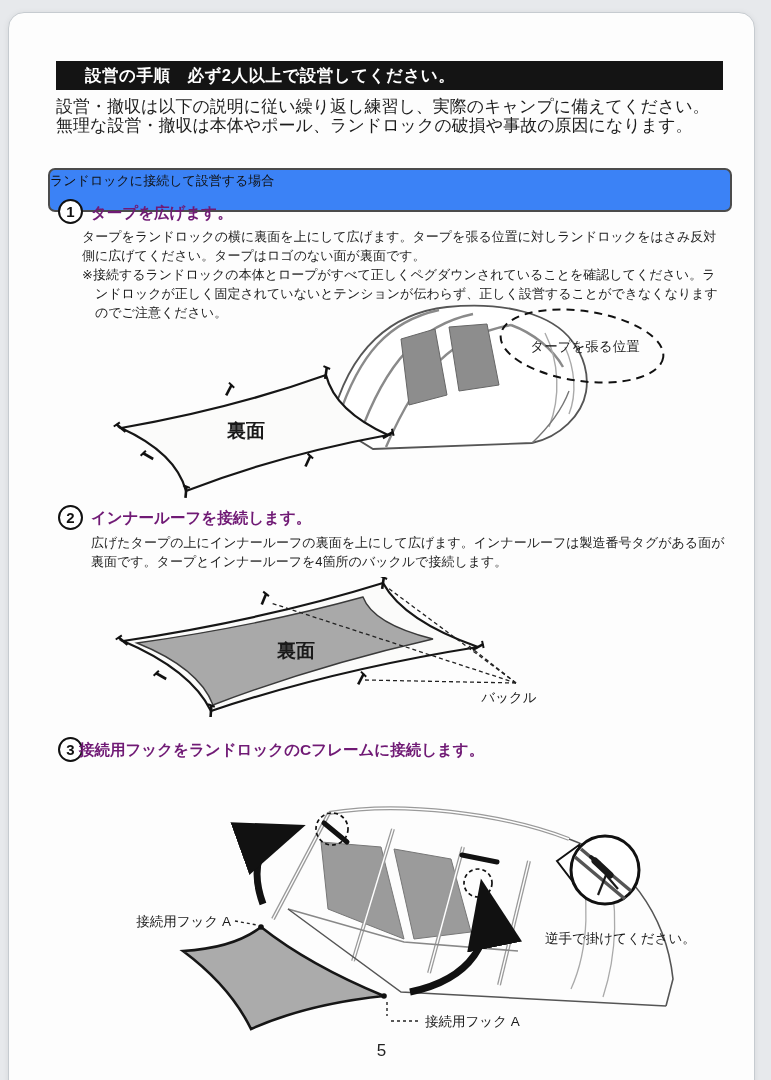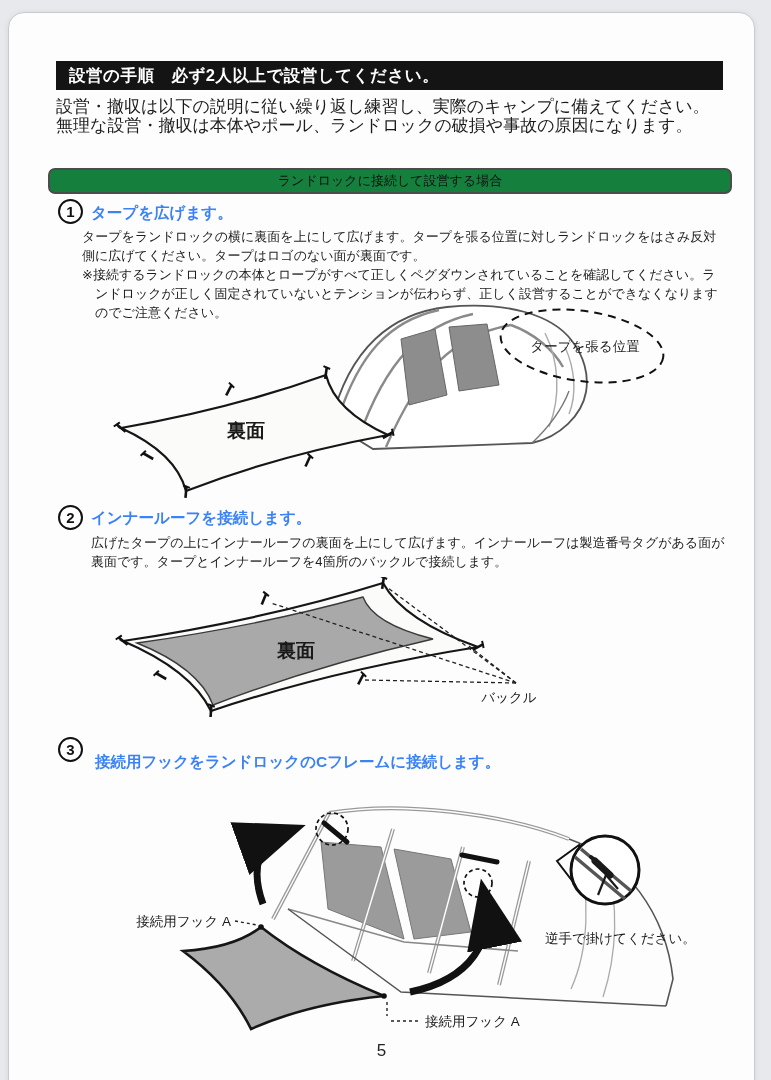--- a/index.html
+++ b/index.html
@@ -12,35 +12,35 @@
   .page{
     position:absolute;left:8px;top:12px;width:745px;height:1100px;
     background:#fdfdfd;border:1.5px solid #c6cbd0;border-radius:16px;
     box-shadow:0 1px 6px rgba(0,0,0,.08);
   }
   .abs{position:absolute;}
   .header-bar{
     left:47px;top:48px;width:667px;height:29px;
     background:#141414;color:#ffffff;
     font-size:16.5px;font-weight:bold;line-height:29px;
-    padding-left:13px;box-sizing:border-box;letter-spacing:.5px;
+    padding-left:29px;box-sizing:border-box;letter-spacing:.5px;
     white-space:nowrap;overflow:hidden;
   }
   .intro{left:47px;top:84px;width:670px;font-size:17px;line-height:19px;color:#1b1b1b;}
   .section-bar{
-    left:39px;top:155px;width:684px;height:26px;box-sizing:border-box;
-    background:#15803d;border:2px solid #4c4c4c;border-radius:7px;
-    text-align:center;font-size:13px;line-height:22px;color:#111;
+    left:39px;top:155px;width:684px;height:44px;box-sizing:border-box;
+    background:#3b82f6;border:2px solid #4c4c4c;border-radius:7px;
+    font-size:13px;line-height:22px;color:#111;
   }
   .step-circle{
     width:25px;height:25px;box-sizing:border-box;border:2.2px solid #111;border-radius:50%;
     text-align:center;font-size:15px;font-weight:bold;line-height:21px;color:#111;
     background:#fff;
   }
-  .step-title{font-size:15.5px;font-weight:bold;color:#3b82f6;white-space:nowrap;}
+  .step-title{font-size:15.5px;font-weight:bold;color:#701a75;white-space:nowrap;}
   .step-body{font-size:13px;line-height:19px;color:#1c1c1c;}
   .note{padding-left:1em;text-indent:-1em;margin-top:0;}
   .page-num{left:0;top:1028px;width:745px;text-align:center;font-size:17px;color:#222;}
   svg text{font-family:"Liberation Sans","DejaVu Sans",sans-serif;fill:#1a1a1a;}
 </style>
 </head>
 <body>
 
 <div class="page">
 
@@ -132,21 +132,21 @@
       <line x1="415" y1="106" x2="170" y2="26"></line>
       <line x1="415" y1="106" x2="287" y2="11"></line>
       <line x1="415" y1="106" x2="368" y2="69"></line>
       <line x1="415" y1="106" x2="264" y2="103"></line>
     </g>
     <text x="195" y="80" text-anchor="middle" font-size="19" font-weight="600">裏面</text>
     <text x="408" y="125" text-anchor="middle" font-size="13.5">バックル</text>
   </svg>
 
   <div class="abs step-circle" style="left:49px;top:724px;">3</div>
-  <div class="abs step-title" style="left:86px;top:727px;margin-top:12px;">接続用フックをランドロックのCフレームに接続します。</div>
+  <div class="abs step-title" style="left:70px;top:727px;">接続用フックをランドロックのCフレームに接続します。</div>
   <div class="abs step-body" style="left:82px;top:752px;width:642px;">
   </div>
 
   <svg class="abs" style="left:112px;top:786px;" width="610" height="250" viewBox="0 0 610 250">
     <defs>
       <marker id="ah3" markerWidth="10" markerHeight="8" refX="7" refY="4" orient="auto">
         <path d="M0,0 L10,4 L0,8 Z" fill="#111"></path>
       </marker>
     </defs>
 

